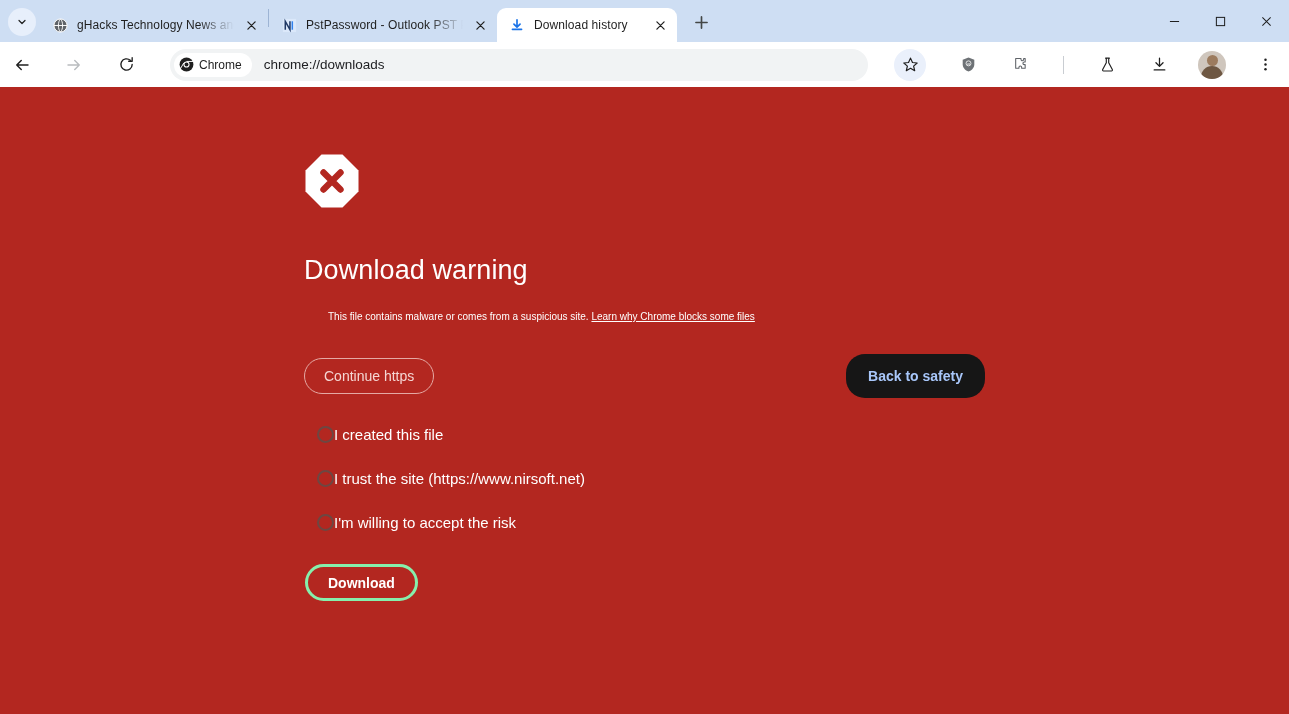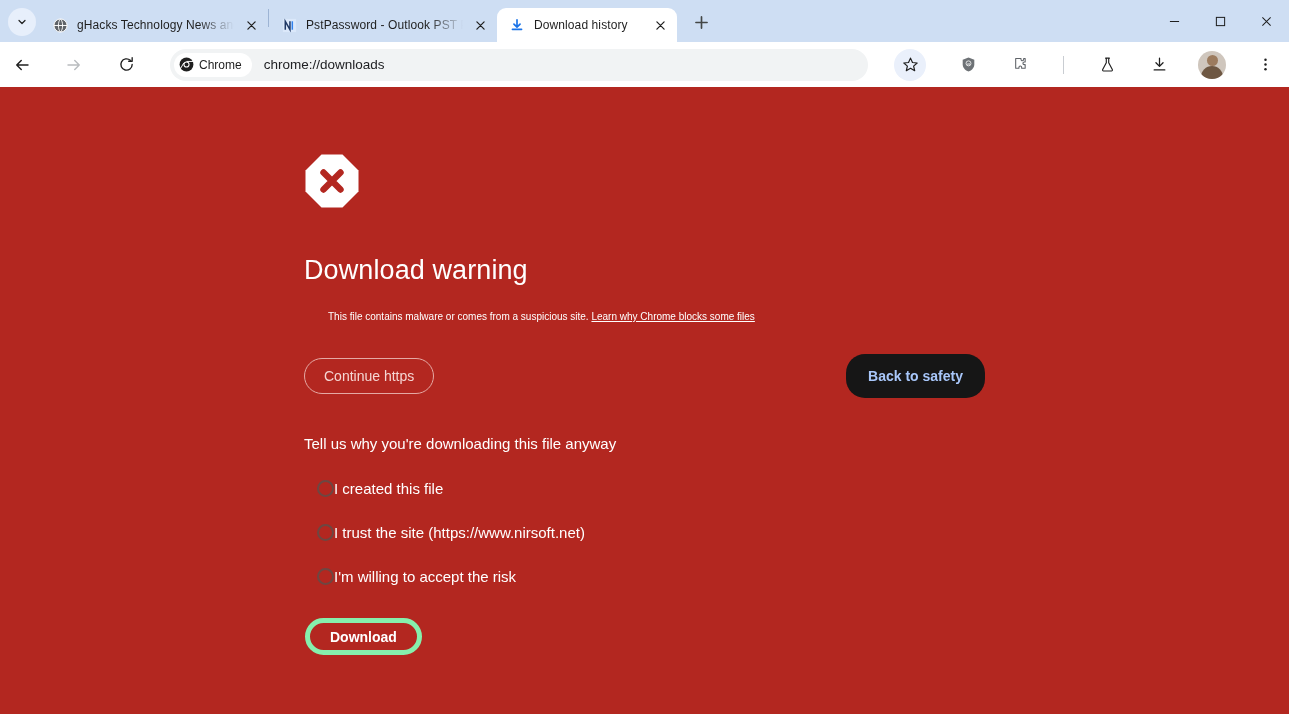--- a/index.html
+++ b/index.html
@@ -306,21 +306,21 @@
     margin-left: 13px;
     flex: 0 0 17px;
   }
   .radio-label {
     font-size: 15px;
     color: #ffffff;
   }
   .btn-download {
     height: 37px;
     background: transparent;
-    border: 5px solid #86efac;
+    border: 3px solid #86efac;
     color: #ffffff;
     border-radius: 19px;
     padding: 0 20px;
     font-size: 14px;
     font-weight: 700;
     margin-top: 20px;
     margin-left: 1px;
   }
 </style>
 </head>
@@ -508,21 +508,20 @@
       <p class="subtitle">
         <span>This file contains malware or comes from a suspicious site.</span>
         <a>Learn why Chrome blocks some files</a>
       </p>
 
       <div class="btn-row">
         <button class="btn btn-continue">Continue https</button>
         <button class="btn btn-safety">Back to safety</button>
       </div>
 
-      <div class="tell-us">Tell us why you're downloading this file anyway</div>
 
       <div class="radio-list">
         <div class="radio-row">
           <span class="radio-mark"></span>
           <span class="radio-label">I created this file</span>
         </div>
         <div class="radio-row">
           <span class="radio-mark"></span>
           <span class="radio-label">I trust the site (https://www.nirsoft.net)</span>
         </div>

